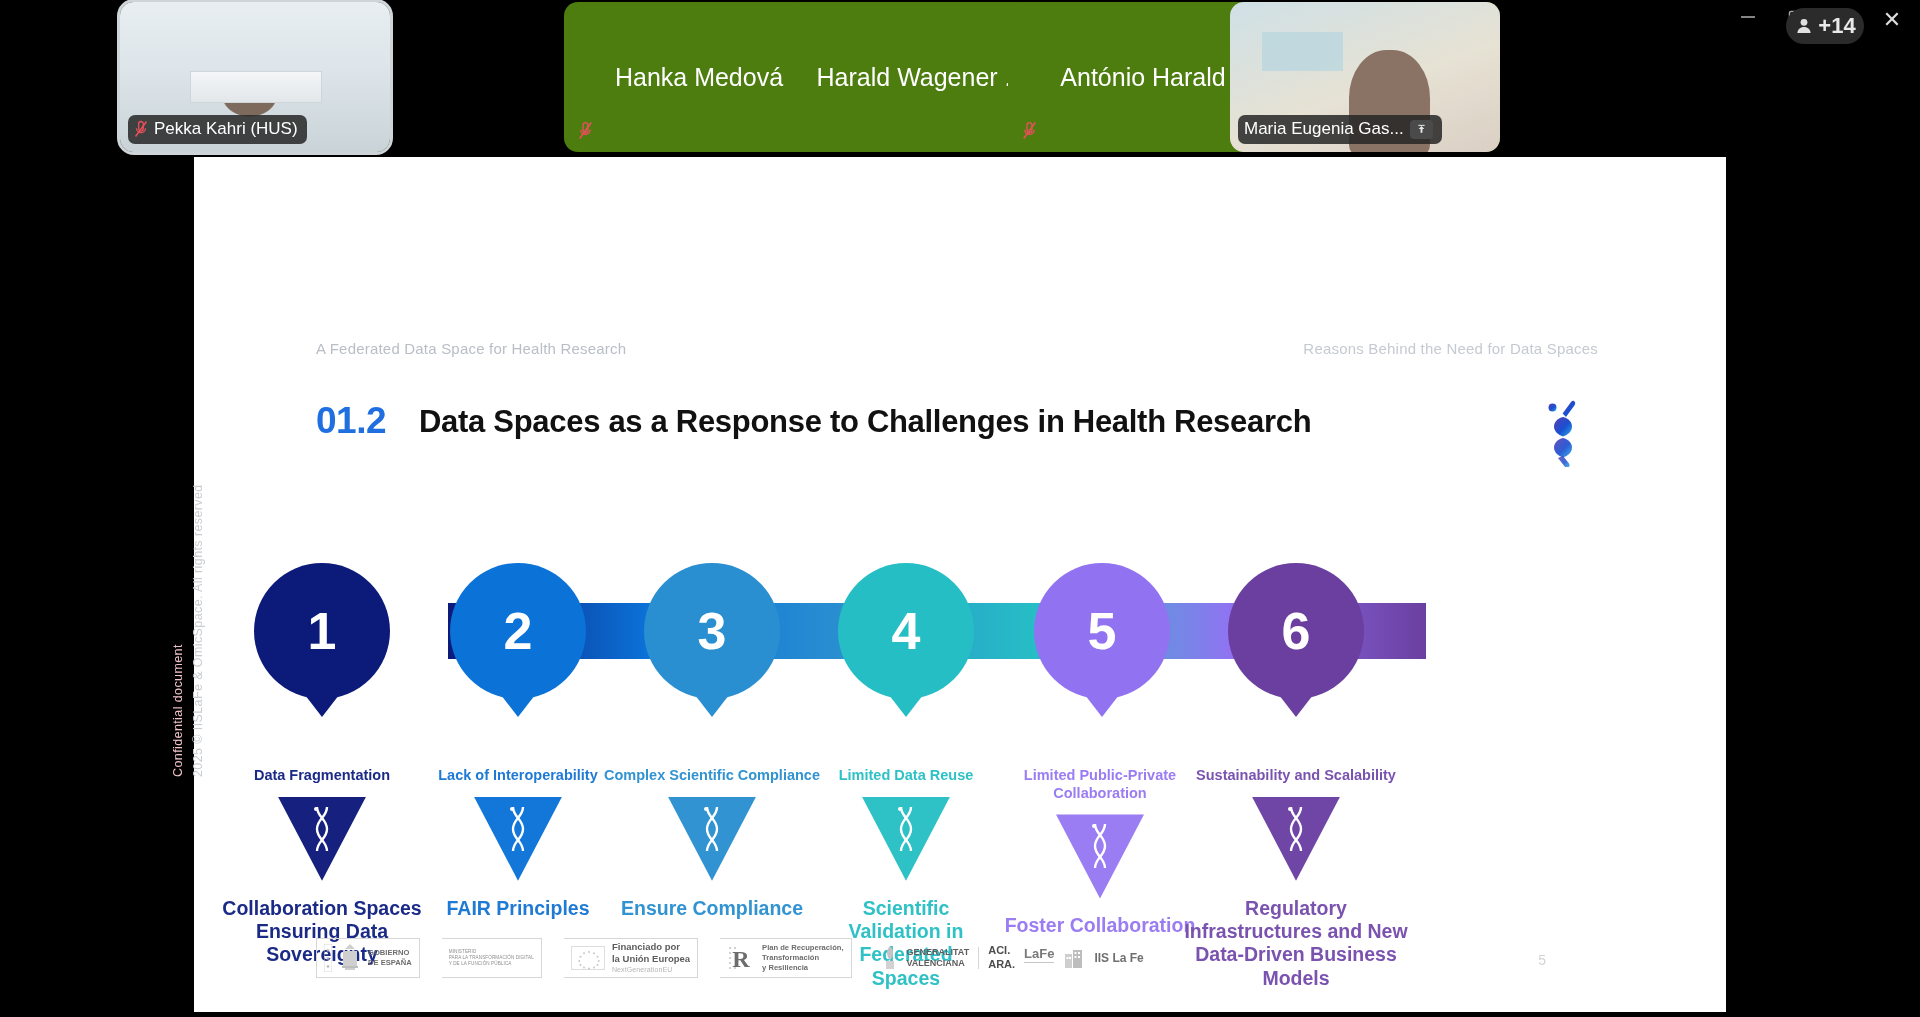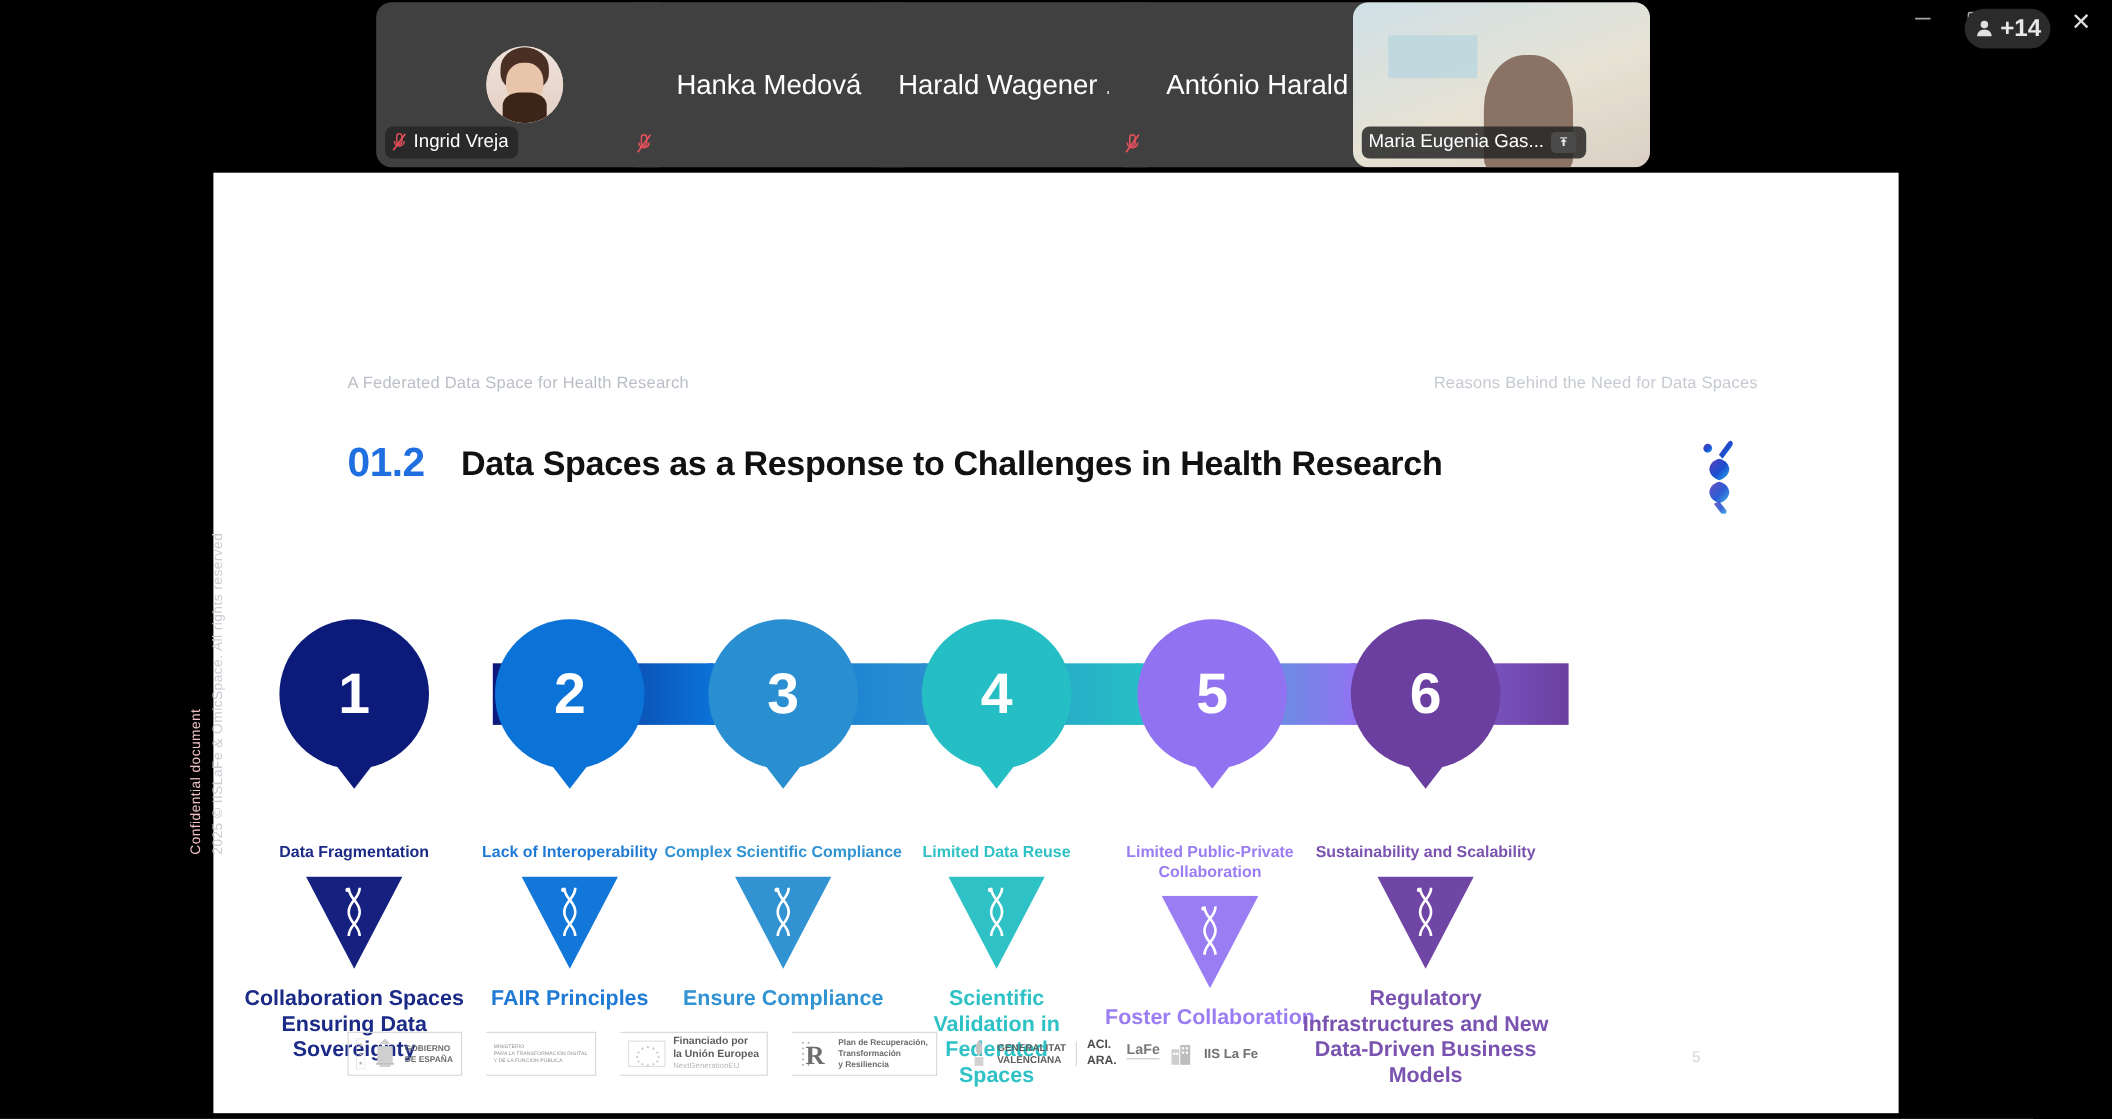--- a/index.html
+++ b/index.html
@@ -10,21 +10,21 @@
     overflow: hidden;
   }
 
   
   #video-strip {
     position: absolute; left: 0; top: 0; width: 1920px; height: 155px;
     background: #000;
   }
   .tile {
     position: absolute; top: 2px; height: 150px; width: 270px;
-    background: #404040; border-radius: 14px; overflow: hidden;
+    background: #4d7c0f; border-radius: 14px; overflow: hidden;
   }
   .tile.active { outline: 3px solid #cfd4d8; }
   .tile-name {
     position: absolute; left: 8px; bottom: 8px;
     background: rgba(38,38,38,.85);
     border-radius: 7px; padding: 4px 9px 5px 6px;
     display: flex; align-items: center; gap: 6px;
     max-width: 250px;
   }
   .tile-name span.nm {
@@ -159,37 +159,32 @@
   .crest { width: 22px; height: 30px; }
   #footer-right-logos { display: flex; align-items: center; gap: 9px; margin-left: 8px; }
   .vsep { width: 1px; height: 22px; background: #d4d4d4; }
   #page-num { position: absolute; right: 180px; bottom: 44px; font-size: 14px; color: #d2d4d8; }
 </style>
 </head>
 <body>
 
 <div id="video-strip">
 
-
-  <div class="tile" style="left:342px">
-    <div class="avatar">
-      <div style="position:absolute;inset:0;background:linear-gradient(180deg,#efe3dc 0%,#e3cfc4 100%)"></div>
-      <div style="position:absolute;left:18%;top:2%;width:64%;height:56%;border-radius:50% 50% 42% 42%;background:#4a2f24"></div>
-      <div style="position:absolute;left:26%;top:22%;width:48%;height:52%;border-radius:46%;background:#e8c4ab"></div>
-      <div style="position:absolute;left:22%;top:60%;width:56%;height:42%;border-radius:40% 40% 0 0;background:#3c2419"></div>
-    </div>
+  <div class="tile active" style="left:120px">
+    <div class="cam1"></div>
     <div class="tile-name">
       <svg class="mic-off" viewBox="0 0 14 18">
         <path d="M7 1.5c-1.3 0-2.3 1-2.3 2.3v5c0 1.3 1 2.3 2.3 2.3s2.3-1 2.3-2.3v-5C9.3 2.5 8.3 1.5 7 1.5z" fill="none" stroke="#e8505b" stroke-width="1.3"></path>
         <path d="M2.5 8.2c0 2.5 2 4.5 4.5 4.5s4.5-2 4.5-4.5" fill="none" stroke="#e8505b" stroke-width="1.3"></path>
         <line x1="1.5" y1="16.5" x2="12.5" y2="1.5" stroke="#e8505b" stroke-width="1.5"></line>
       </svg>
-      <span class="nm">Ingrid Vreja</span>
-    </div>
-  </div>
+      <span class="nm">Pekka Kahri (HUS)</span>
+    </div>
+  </div>
+
 
   <div class="tile" style="left:564px">
     <div class="center-name">Hanka Medová</div>
     <svg class="mic-corner" viewBox="0 0 14 18">
       <path d="M7 1.5c-1.3 0-2.3 1-2.3 2.3v5c0 1.3 1 2.3 2.3 2.3s2.3-1 2.3-2.3v-5C9.3 2.5 8.3 1.5 7 1.5z" fill="none" stroke="#e8505b" stroke-width="1.3"></path>
       <path d="M2.5 8.2c0 2.5 2 4.5 4.5 4.5s4.5-2 4.5-4.5" fill="none" stroke="#e8505b" stroke-width="1.3"></path>
       <line x1="1.5" y1="16.5" x2="12.5" y2="1.5" stroke="#e8505b" stroke-width="1.5"></line>
     </svg>
   </div>
 

